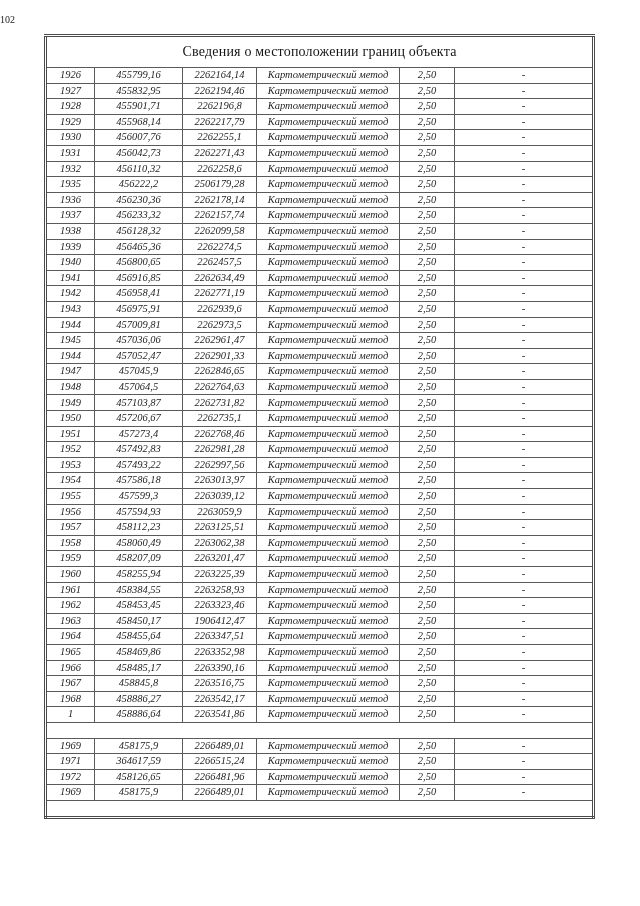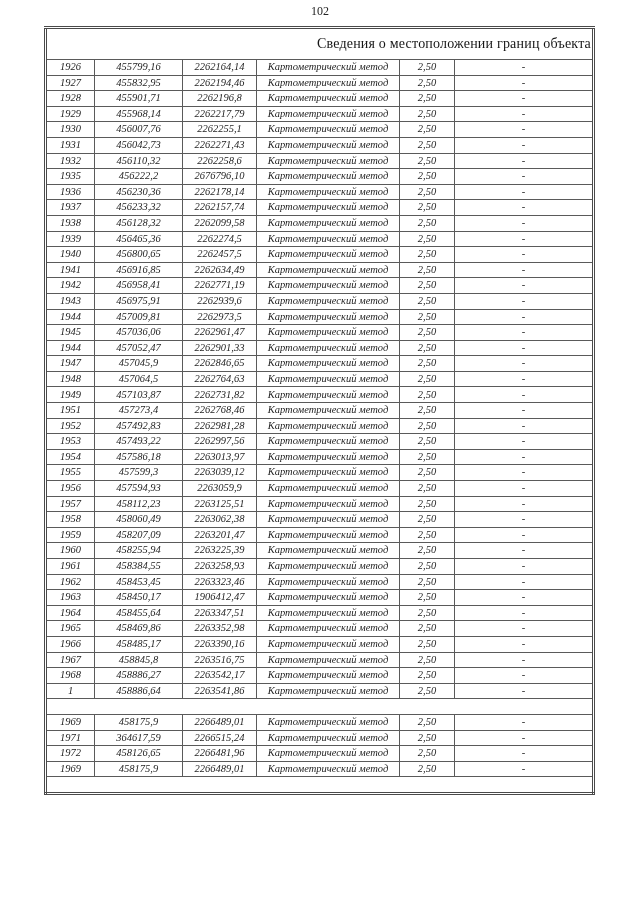--- a/index.html
+++ b/index.html
@@ -12,40 +12,39 @@
     font-family: "Liberation Serif", "DejaVu Serif", serif;
     color: #1b1b1b;
   }
   .page {
     width: 640px;
     height: 906px;
     position: relative;
     box-sizing: border-box;
   }
   .page-number {
-    text-align: center;
-    font-size: 12px;
-    padding-top: 4px;
+    font-size: 10px;
+    padding-top: 12px;
     height: 15px;
     line-height: 15px;
     color: #222;
   }
   table.boundary-table {
     border-collapse: collapse;
     table-layout: fixed;
     margin-left: 44px;
     margin-top: 7px;
     width: 548px;
     border: 3px double #4a4a4a;
   }
   table.boundary-table th.table-title {
     font-weight: normal;
     font-size: 14px;
     height: 28px;
-    text-align: right;
+    text-align: center;
     vertical-align: middle;
     border: 1px solid #5a5a5a;
     border-top: 3px double #4a4a4a;
     color: #161616;
     letter-spacing: 0.2px;
   }
   table.boundary-table td {
     border: 1px solid #5a5a5a;
     font-style: italic;
     font-size: 10.5px;
@@ -137,21 +136,21 @@
           <td>1932</td>
           <td>456110,32</td>
           <td>2262258,6</td>
           <td>Картометрический метод</td>
           <td>2,50</td>
           <td>-</td>
         </tr>
         <tr>
           <td>1935</td>
           <td>456222,2</td>
-          <td>2676796,10</td>
+          <td>2506179,28</td>
           <td>Картометрический метод</td>
           <td>2,50</td>
           <td>-</td>
         </tr>
         <tr>
           <td>1936</td>
           <td>456230,36</td>
           <td>2262178,14</td>
           <td>Картометрический метод</td>
           <td>2,50</td>
@@ -250,20 +249,28 @@
           <td>457064,5</td>
           <td>2262764,63</td>
           <td>Картометрический метод</td>
           <td>2,50</td>
           <td>-</td>
         </tr>
         <tr>
           <td>1949</td>
           <td>457103,87</td>
           <td>2262731,82</td>
+          <td>Картометрический метод</td>
+          <td>2,50</td>
+          <td>-</td>
+        </tr>
+        <tr>
+          <td>1950</td>
+          <td>457206,67</td>
+          <td>2262735,1</td>
           <td>Картометрический метод</td>
           <td>2,50</td>
           <td>-</td>
         </tr>
         <tr>
           <td>1951</td>
           <td>457273,4</td>
           <td>2262768,46</td>
           <td>Картометрический метод</td>
           <td>2,50</td>

